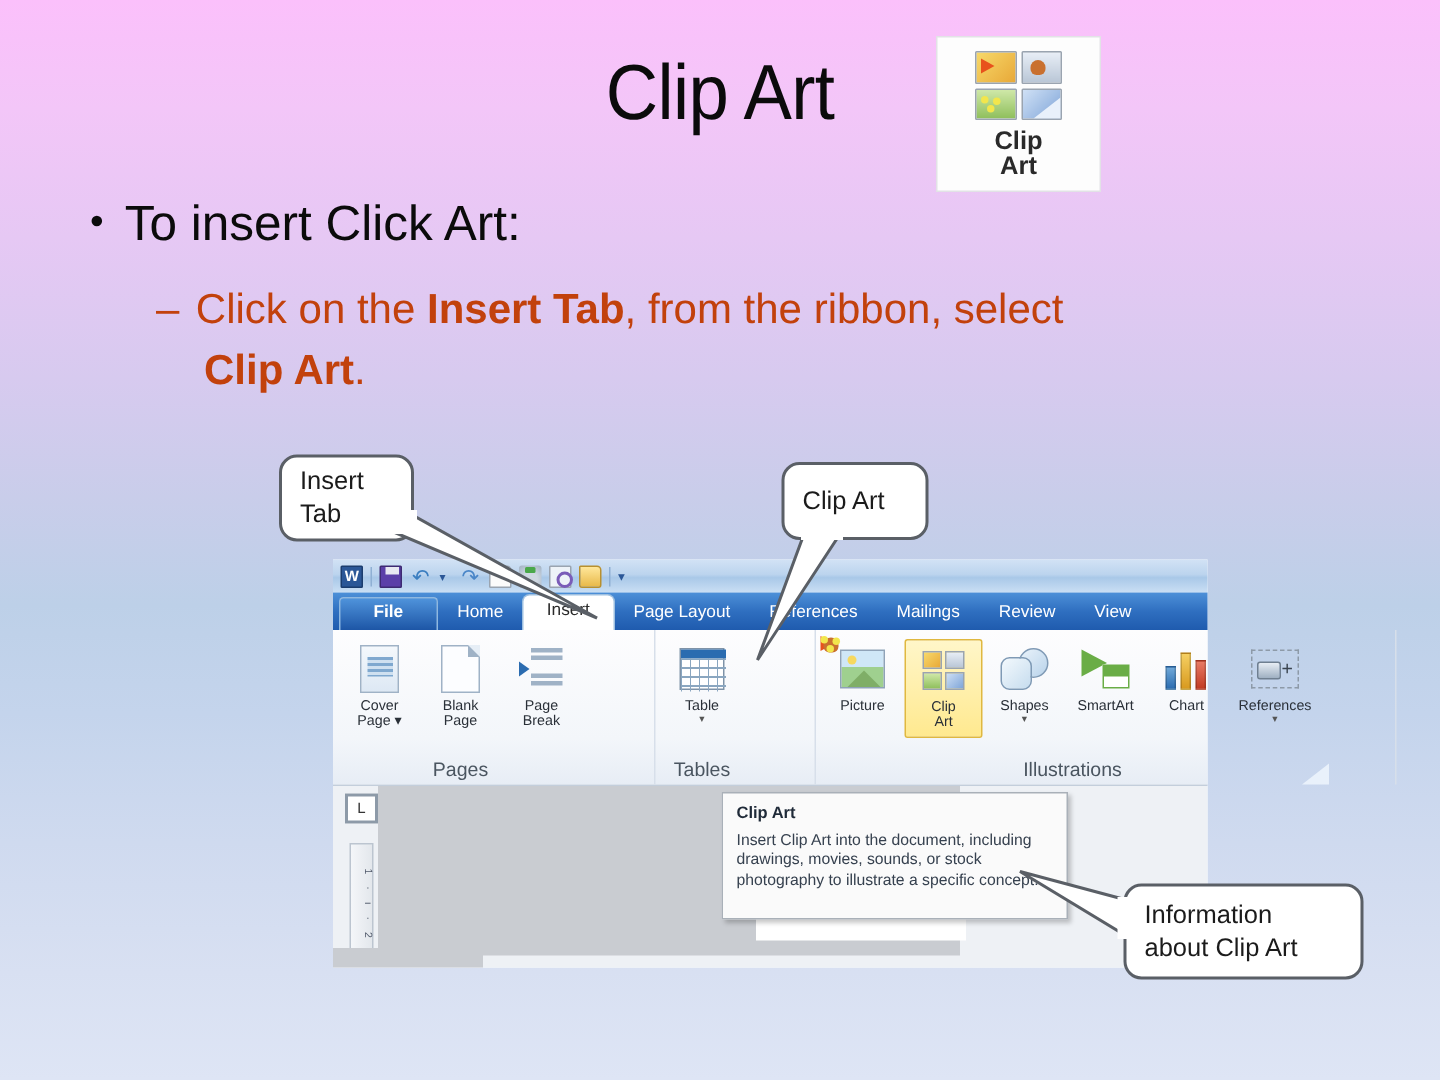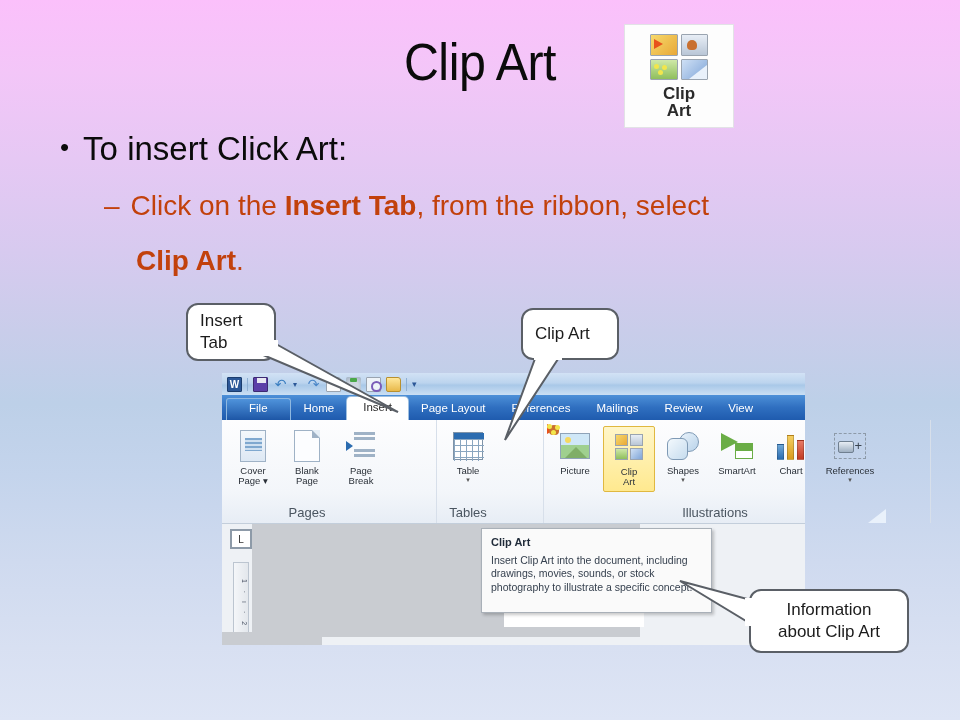--- a/index.html
+++ b/index.html
@@ -98,21 +98,21 @@
   #bullet-l2 {
     position: absolute;
     left: 104px; top: 187px;
     width: 790px;
     font-size: 28px;
     line-height: 1.35;
     color: #c2410c;
   }
   #bullet-l2 .dash { margin-right: 11px; }
   #bullet-l2 b { font-weight: bold; }
-  #bullet-l2 .l2 { display: block; padding-left: 32px; margin-top: 17px; }
+  #bullet-l2 .l2 { display: block; padding-left: 32px; margin-top: 3px; }
 
   
   #word-shot {
     position: absolute;
     left: 222px; top: 373px;
     width: 583px; height: 272px;
     background: #ffffff;
   }
   
   .qat {
@@ -147,21 +147,21 @@
     background: linear-gradient(to bottom,#4d90d8 0%,#2f6fc0 50%,#1f5bae 100%);
     display: flex; align-items: flex-end; position: relative;
   }
   .tab {
     font-size: 11.5px; color: #ffffff; padding: 3px 13px 4px 13px;
     line-height: 1.2; white-space: nowrap;
   }
   .tab.filetab {
     background: linear-gradient(to bottom,#4f93db,#1d56a6);
     border: 1px solid #8fb8e0; border-bottom: none;
-    border-radius: 3px 3px 0 0; font-weight: normal;
+    border-radius: 3px 3px 0 0; font-weight: bold;
     padding: 3px 22px 4px 22px; margin-left: 4px;
   }
   .tab.active {
     background: #ffffff; color: #2a2a2a;
     border-radius: 4px 4px 0 0;
     box-shadow: 0 0 0 1px #9fc0e0;
     padding: 4px 16px 5px 16px;
   }
 
   
@@ -277,21 +277,21 @@
     background: #ffffff;
     border: 2px solid #5a5f66;
     border-radius: 12px;
     color: #1b1b1b;
     display: flex; flex-direction: column; justify-content: center;
     padding: 6px 12px;
   }
   .callout .line { font-size: 17px; line-height: 1.3; white-space: nowrap; }
   #callout-insert-tab { left: 186px; top: 303px; width: 90px; height: 58px; }
   #callout-clip-art   { left: 521px; top: 308px; width: 98px; height: 52px; }
-  #callout-info       { left: 749px; top: 589px; width: 160px; height: 64px; text-align: center; }
+  #callout-info       { left: 749px; top: 589px; width: 160px; height: 64px; }
 
   
   .arrowsvg { position:absolute; left:0; top:0; width:960px; height:720px;
               pointer-events:none; }
 </style>
 </head>
 <body>
 
 <div id="slide-title">Clip Art</div>
 

